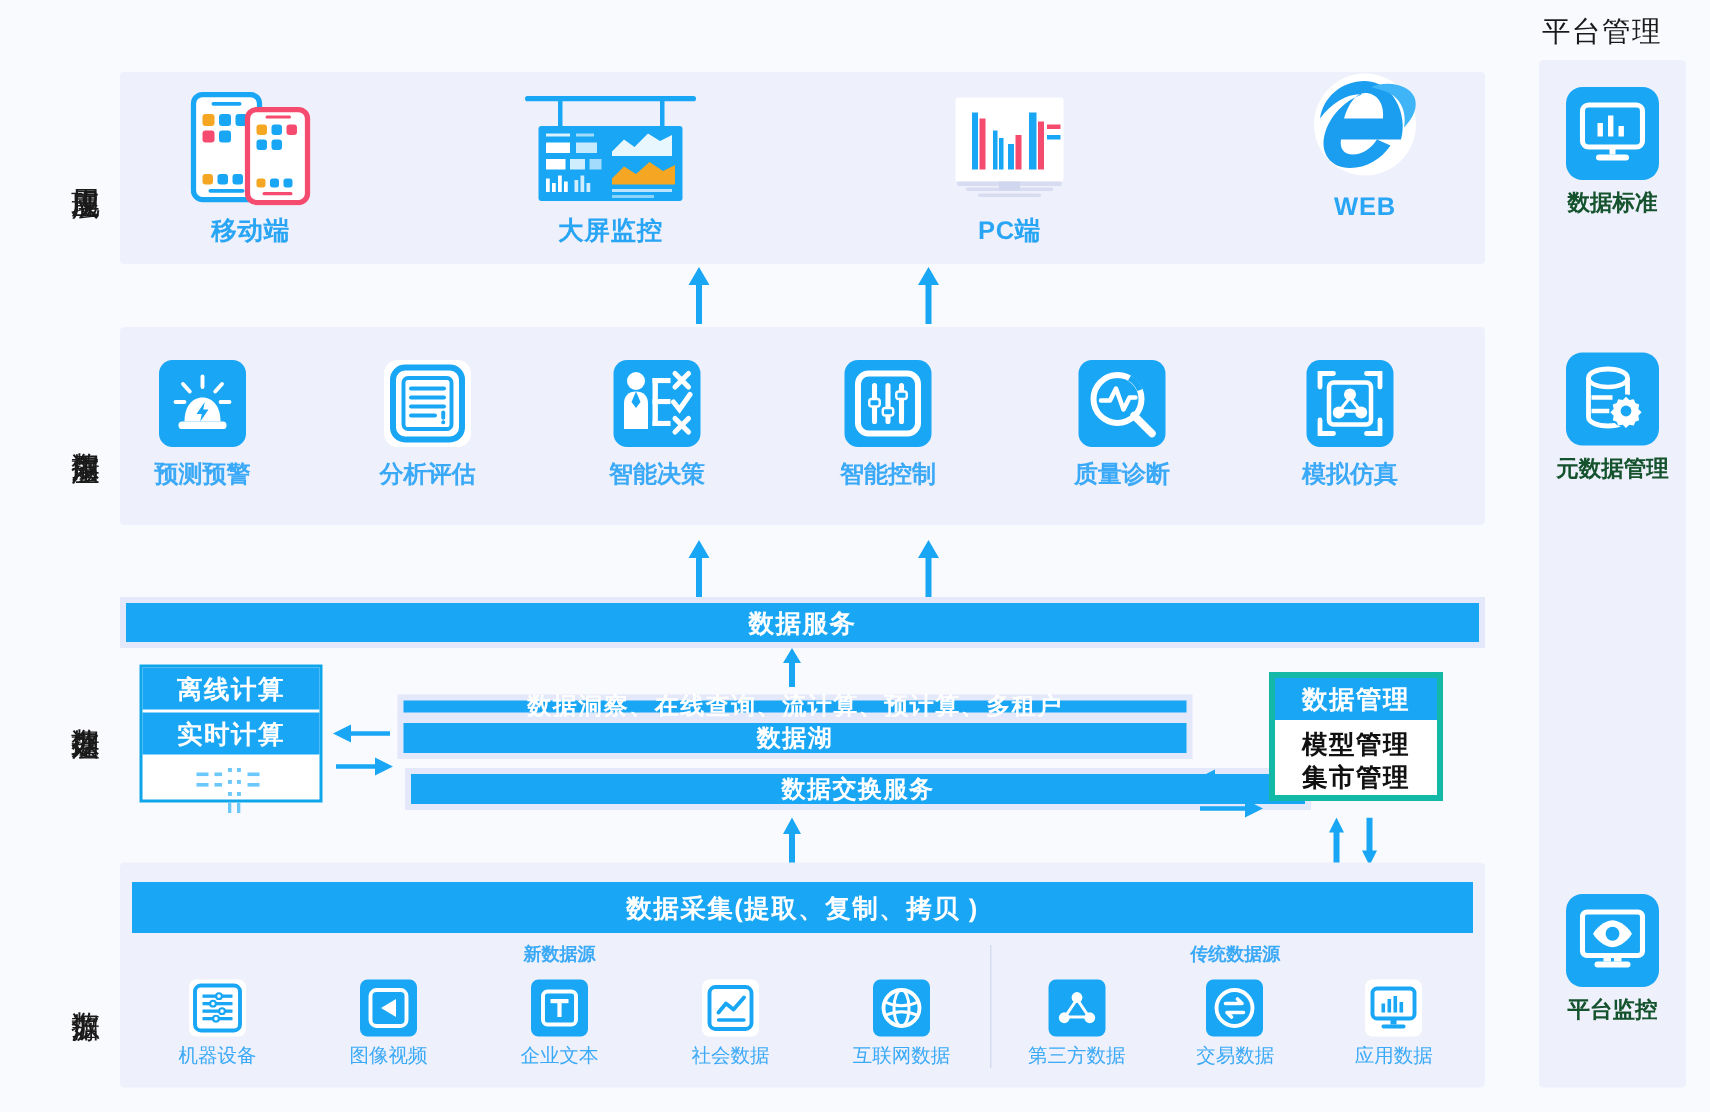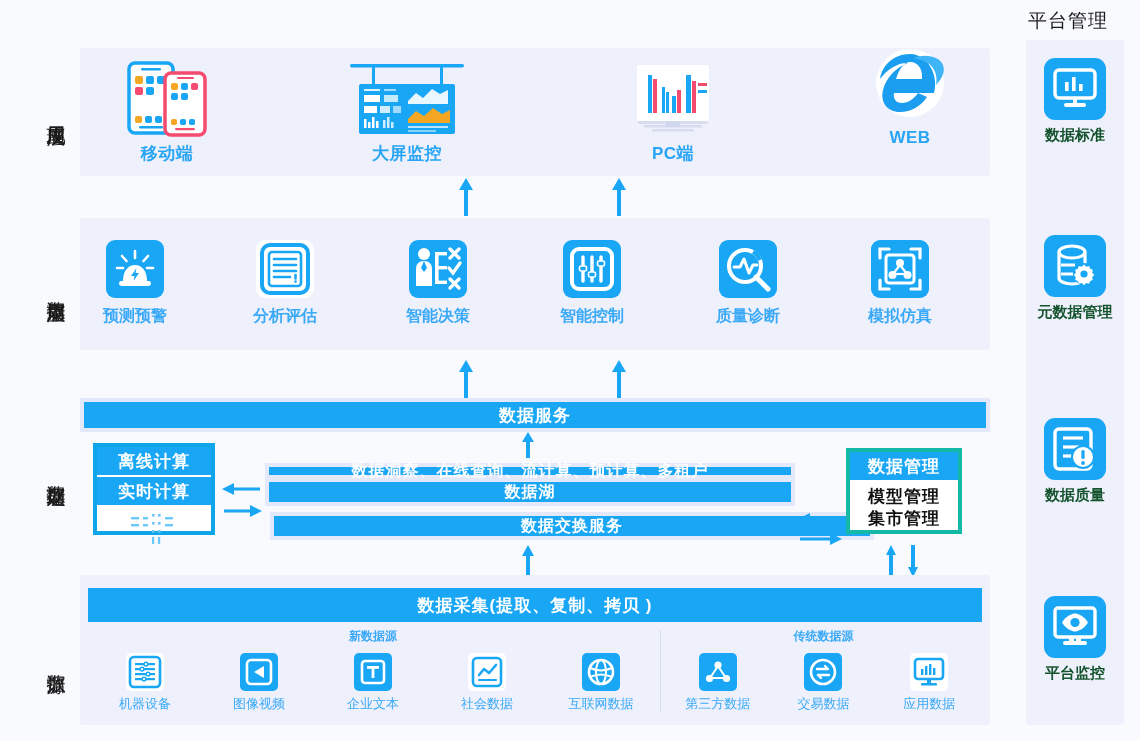--- a/index.html
+++ b/index.html
@@ -60,21 +60,21 @@
   .barframe{position:absolute;background:#e3e8fa;padding:4px;box-sizing:border-box;}
   .bar{
     background:#18a6f5;color:#fff;font-weight:700;
     display:flex;align-items:center;justify-content:center;
     height:100%;font-size:17px;letter-spacing:1px;
   }
   .bar.sm{font-size:16px;}
 
   
   .compute-box{
-    position:absolute;background:#fff;border:4px solid #0ea5e9;box-sizing:border-box;
+    position:absolute;background:#fff;border:2px solid #0ea5e9;box-sizing:border-box;
   }
   .compute-head{
     background:#18a6f5;color:#fff;font-weight:700;font-size:17px;
     height:28px;display:flex;align-items:center;justify-content:center;
     letter-spacing:1px;
   }
   .compute-dots{
     height:46px;display:flex;align-items:center;justify-content:center;
   }
 
@@ -598,35 +598,20 @@
         <line x1="10" y1="22" x2="24" y2="22" stroke="#fff" stroke-width="3"></line>
         <line x1="10" y1="31" x2="22" y2="31" stroke="#fff" stroke-width="3"></line>
         <circle cx="33" cy="31" r="11" fill="#18a6f5"></circle>
         <path d="M33 21.5 l2.2 2.2 3-0.6 1 2.6 2.6 1 -0.6 3 2.2 2.2 -2.2 2.2 0.6 3 -2.6 1 -1 2.6 -3 -0.6 -2.2 2.2 -2.2 -2.2 -3 0.6 -1 -2.6 -2.6 -1 0.6 -3 -2.2 -2.2 2.2 -2.2 -0.6 -3 2.6 -1 1 -2.6 3 0.6 Z" fill="#fff"></path>
         <circle cx="33" cy="31" r="3.6" fill="#18a6f5"></circle>
       </svg>
     </div>
     <div class="cap">元数据管理</div>
   </div>
 
-  <div class="pm-item" style="left:1027px;top:418px;">
-    <div class="sq" style="background:#18a6f5;">
-      <svg width="48" height="46" viewBox="0 0 48 46">
-        <rect x="4" y="3" width="36" height="40" rx="4" fill="none" stroke="#fff" stroke-width="3.4"></rect>
-        <line x1="12" y1="12" x2="32" y2="12" stroke="#fff" stroke-width="3.2"></line>
-        <line x1="12" y1="21" x2="28" y2="21" stroke="#fff" stroke-width="3.2"></line>
-        <line x1="12" y1="30" x2="22" y2="30" stroke="#fff" stroke-width="3.2"></line>
-        <circle cx="32" cy="31" r="12" fill="#18a6f5"></circle>
-        <circle cx="32" cy="31" r="10" fill="#fff"></circle>
-        <rect x="30.4" y="24" width="3.2" height="9" rx="1.5" fill="#18a6f5"></rect>
-        <circle cx="32" cy="37" r="1.9" fill="#18a6f5"></circle>
-      </svg>
-    </div>
-    <div class="cap">数据质量</div>
-  </div>
 
   <div class="pm-item" style="left:1027px;top:596px;">
     <div class="sq" style="background:#18a6f5;">
       <svg width="48" height="46" viewBox="0 0 48 46">
         <rect x="4" y="4" width="40" height="29" rx="3" fill="none" stroke="#fff" stroke-width="3.4"></rect>
         <path d="M11 18.5 C15 12 21 9.5 24 9.5 C27 9.5 33 12 37 18.5 C33 25 27 27.5 24 27.5 C21 27.5 15 25 11 18.5 Z" fill="#fff"></path>
         <circle cx="24" cy="18.5" r="4.6" fill="#18a6f5"></circle>
         <rect x="18" y="33" width="5" height="4" fill="#fff"></rect>
         <rect x="25" y="33" width="5" height="4" fill="#fff"></rect>
         <rect x="12" y="37" width="24" height="4" rx="2" fill="#fff"></rect>

